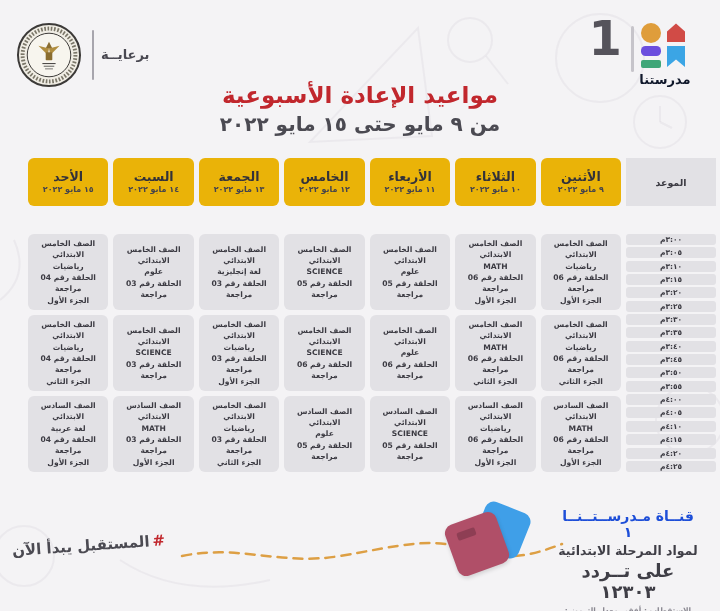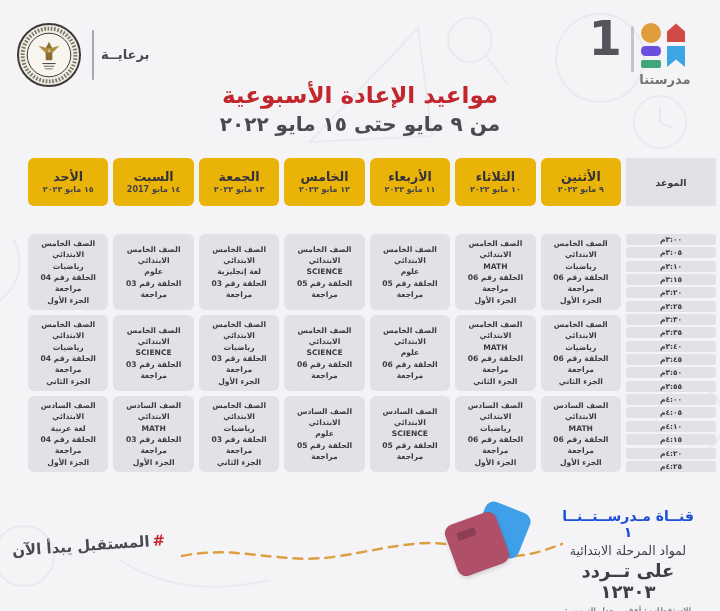--- a/index.html
+++ b/index.html
@@ -9,21 +9,21 @@
 
   
   .ministry-logo{position:absolute;left:16px;top:22px;width:66px;height:66px;}
   .sponsor-divider{position:absolute;left:92px;top:30px;width:2px;height:50px;background:#a7a5ad;border-radius:1px;}
   .sponsor-label{position:absolute;left:101px;top:47px;font-size:13px;font-weight:bold;color:#4a4952;direction:rtl;}
 
   .brand{position:absolute;right:14px;top:10px;width:110px;height:78px;}
   .brand-number{position:absolute;right:84px;top:2px;font-size:48px;font-weight:bold;color:#55535b;line-height:1.1;}
   .brand-bar{position:absolute;right:72px;top:16px;width:3px;height:46px;background:#c6c4ca;border-radius:2px;}
   .brand-shapes{position:absolute;right:16px;top:12px;width:50px;height:50px;}
-  .brand-wordmark{position:absolute;right:10px;top:62px;width:62px;text-align:center;font-size:13px;font-weight:bold;color:#737373;direction:rtl;}
+  .brand-wordmark{position:absolute;right:10px;top:62px;width:62px;text-align:center;font-size:13px;font-weight:bold;color:#0f172a;direction:rtl;}
 
   
   .title-main{position:absolute;top:82px;left:0;width:100%;text-align:center;font-size:23px;font-weight:bold;color:#c1272d;direction:rtl;}
   .title-sub{position:absolute;top:112px;left:0;width:100%;text-align:center;font-size:20px;font-weight:bold;color:#4b4a52;direction:rtl;}
 
   
   .schedule{position:absolute;left:28px;top:158px;width:688px;display:grid;direction:rtl;
             grid-template-columns:90px repeat(7,1fr);
             grid-template-rows:48px 18px 76px 76px 76px;gap:5px;}
   .time-header{grid-column:1;grid-row:1;background:#e2e1e5;border-radius:0;display:flex;align-items:center;justify-content:center;
@@ -42,21 +42,21 @@
   .hashtag{position:absolute;left:12px;top:536px;width:170px;direction:rtl;text-align:left;
            font-size:15px;font-weight:bold;color:#4b4a52;transform:rotate(-4deg);}
   .hashtag .hash{color:#c1272d;margin-left:3px;}
   .dash-line{position:absolute;left:0;top:470px;width:720px;height:141px;pointer-events:none;}
   .book{position:absolute;border-radius:9px;}
   .book-blue{left:478px;top:506px;width:48px;height:48px;background:#3f9fe8;transform:rotate(22deg);}
   .book-pink{left:450px;top:517px;width:54px;height:54px;background:#b04f68;transform:rotate(-20deg);box-shadow:0 2px 4px rgba(0,0,0,.15);}
   .book-slot{position:absolute;left:11px;top:10px;width:19px;height:8px;border-radius:2px;background:#8e3e54;}
   .channel-info{position:absolute;right:22px;top:508px;width:140px;direction:rtl;text-align:center;}
   .ci-line1{font-size:14px;font-weight:bold;color:#1d4ed8;letter-spacing:1px;margin-bottom:3px;}
-  .ci-line2{font-size:12.5px;font-weight:normal;color:#3f3e46;margin-bottom:2px;}
+  .ci-line2{font-size:12.5px;font-weight:bold;color:#3f3e46;margin-bottom:2px;}
   .ci-line3{font-size:18px;font-weight:bold;color:#3f3e46;margin-bottom:4px;}
   .ci-line4{font-size:7.5px;font-weight:bold;color:#8a8891;}
 </style>
 </head>
 <body>
 
 <div class="page">
 
   <svg class="doodles" viewBox="0 0 720 611">
     <g fill="none" stroke="#b9b3c2" stroke-opacity="0.14" stroke-width="2">
@@ -142,21 +142,21 @@
       <div class="day-header" style="grid-area: 1 / 5;">
         <div class="day-name">الخامس</div>
         <div class="day-date">١٢ مايو ٢٠٢٢</div>
       </div>
       <div class="day-header" style="grid-area: 1 / 6;">
         <div class="day-name">الجمعة</div>
         <div class="day-date">١٣ مايو ٢٠٢٢</div>
       </div>
       <div class="day-header" style="grid-area: 1 / 7;">
         <div class="day-name">السبت</div>
-        <div class="day-date">١٤ مايو 2017</div>
+        <div class="day-date">١٤ مايو ٢٠٢٢</div>
       </div>
       <div class="day-header" style="grid-area: 1 / 8;">
         <div class="day-name">الأحد</div>
         <div class="day-date">١٥ مايو ٢٠٢٢</div>
       </div>
       <div class="cell" style="grid-area: 3 / 2;">
         <div class="cell-line">الصف الخامس الابتدائي</div>
         <div class="cell-line">رياضيات</div>
         <div class="cell-line">الحلقة رقم 06 مراجعة</div>
         <div class="cell-line">الجزء الأول</div>

